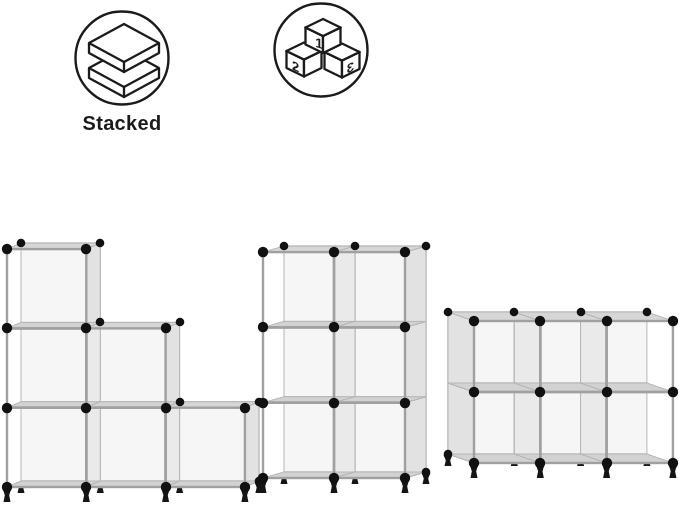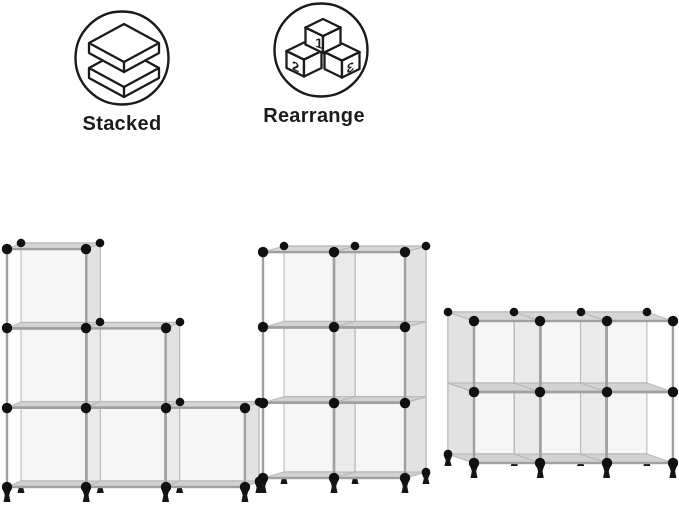--- a/index.html
+++ b/index.html
@@ -230,17 +230,16 @@
         <text class="icon-num" font-size="13" text-anchor="middle" transform="translate(81.5,71) skewY(-26) scale(-1,1)">3</text>
       </g>
 
       <g>
         <path class="icon-face" d="M36.5 26.5 L36.5 43.5 L54 52 L54 35 Z"></path>
         <path class="icon-face" d="M71.5 26.5 L71.5 43.5 L54 52 L54 35 Z"></path>
         <path class="icon-face" d="M36.5 26.5 L54 18 L71.5 26.5 L54 35 Z"></path>
         <text class="icon-num" font-size="13.5" text-anchor="middle" transform="translate(50,47) skewY(18)">1</text>
       </g>
     </svg>
-    <div class="flabel">Rearrange</div>
   </div>
 
 
 </div>
 
 </body></html>

